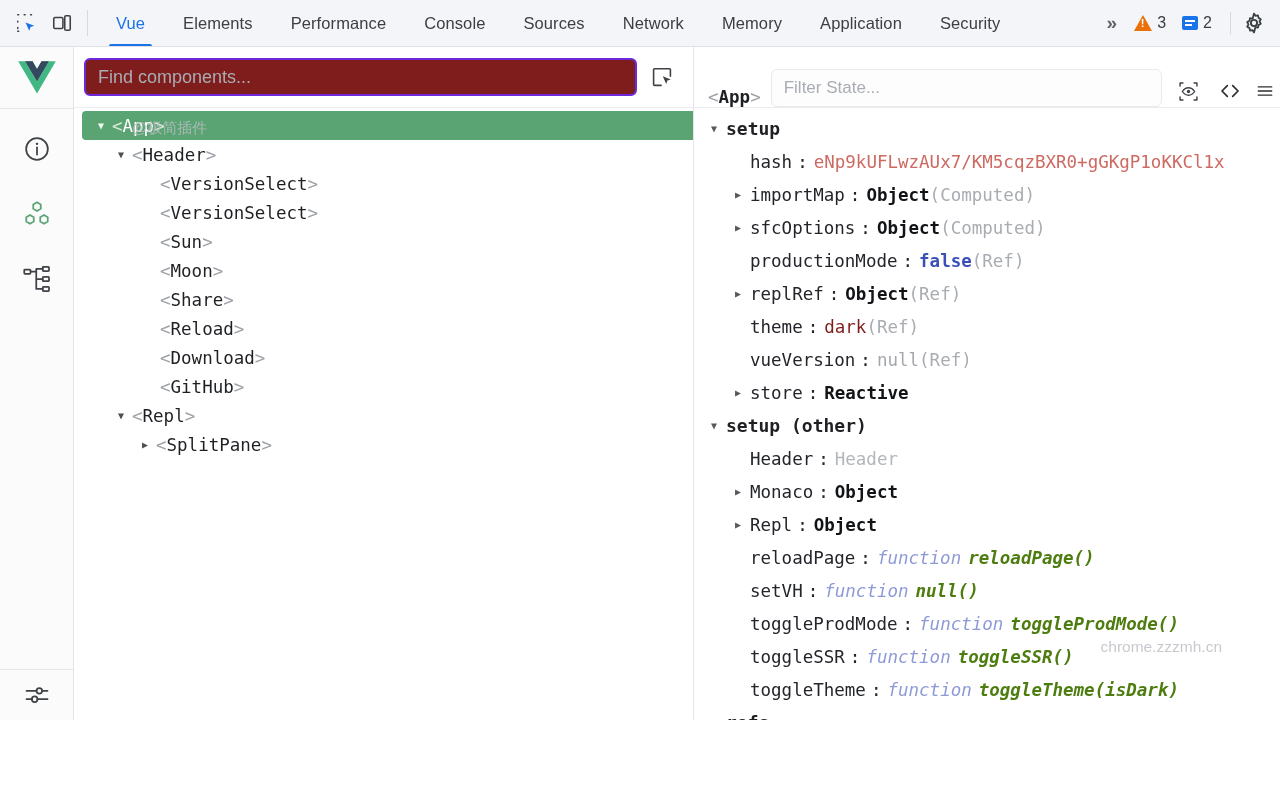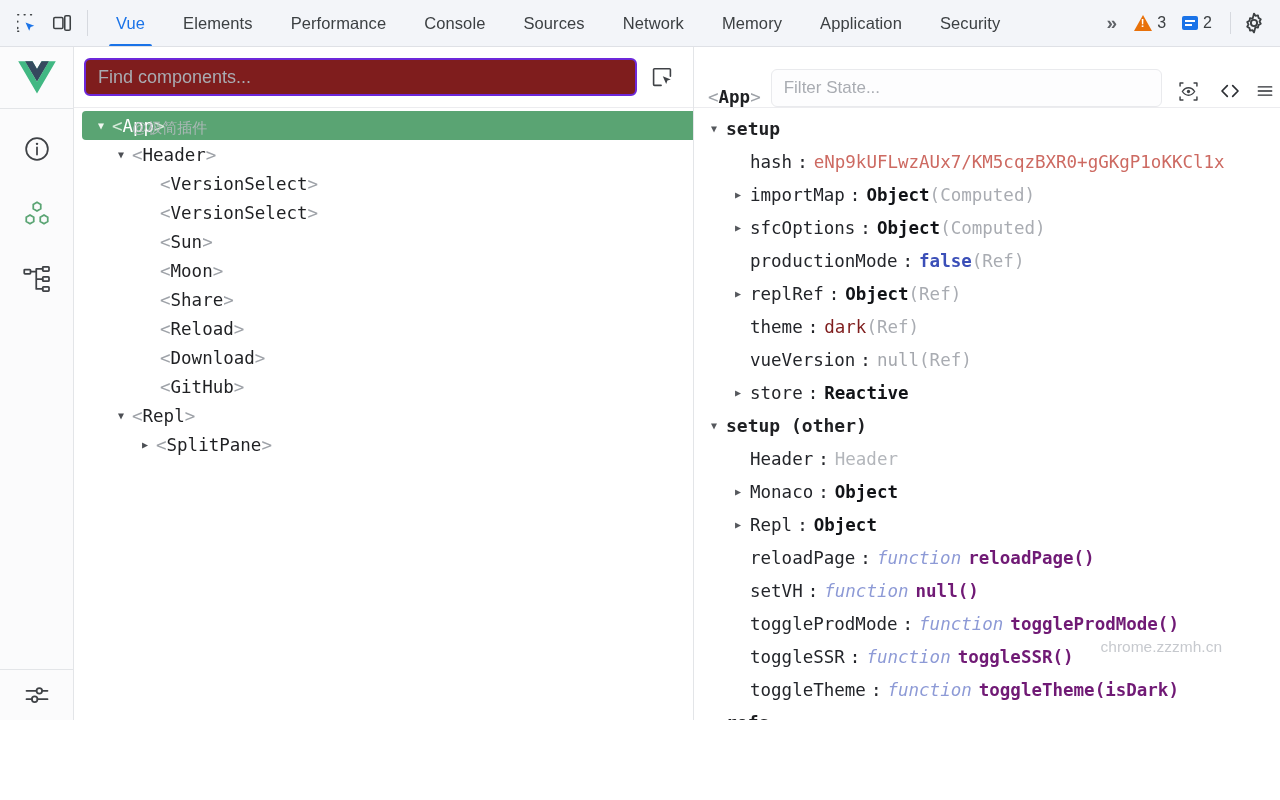--- a/index.html
+++ b/index.html
@@ -144,21 +144,21 @@
   .k { color: #23252a; }
   .colon { color: #23252a; padding: 0 6px 0 5px; }
   .v-obj { color: #111317; font-weight: 700; }
   .v-str { color: #7f1d1d; font-weight: 500; }
   .v-hash { color: #cd6a62; font-weight: 500; }
   .v-bool { color: #3b4fb8; font-weight: 700; }
   .v-null { color: #a3a6ac; font-weight: 500; }
   .v-muted { color: #b3b6bb; font-weight: 500; }
   .meta { color: #a9acb2; font-weight: 500; }
   .fn-kw { color: #8d9ad6; font-style: italic; font-weight: 500; padding-right: 7px; }
-  .fn-nm { color: #701a75; font-weight: 700; }
+  .fn-nm { color: #4d7c0f; font-style: italic; font-weight: 700; }
 
   .ind1 { padding-left: 8px; }
   .ind2 { padding-left: 32px; }
   .ind2n { padding-left: 56px; }
 
   
   .wm {
     position: absolute; color: #b9bcc2; pointer-events: none; user-select: none;
     font-family: "Liberation Sans", sans-serif;
   }

